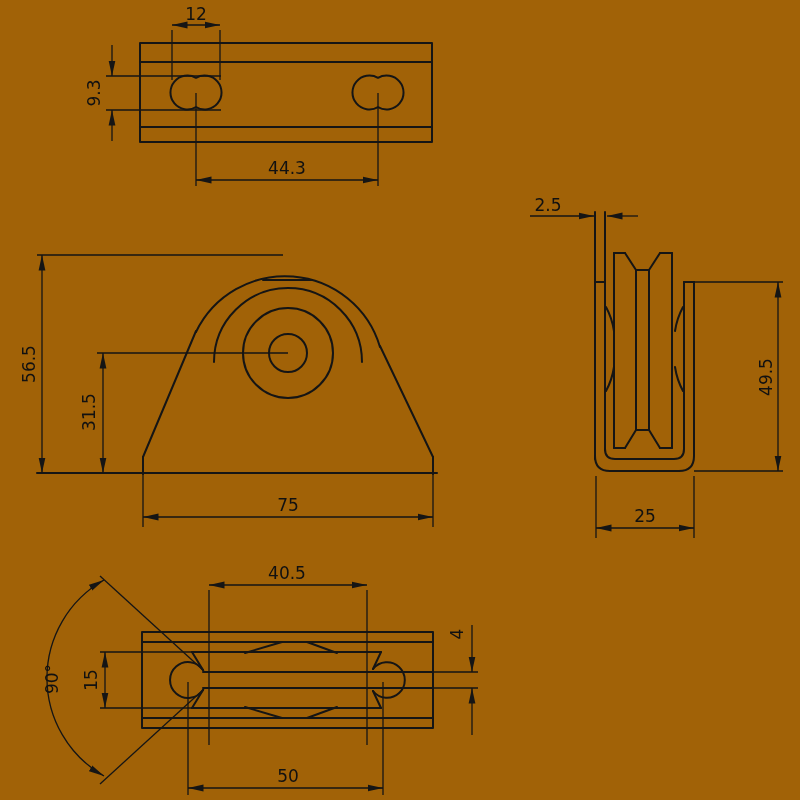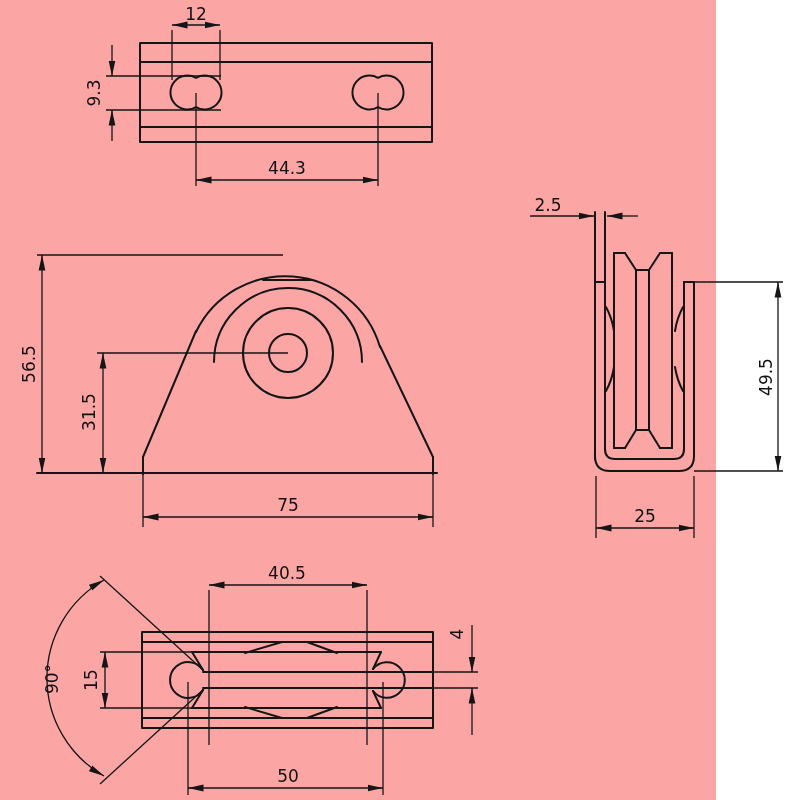--- a/index.html
+++ b/index.html
@@ -1,17 +1,17 @@
 <!DOCTYPE html>
 <html><head>
 <meta charset="utf-8">
 <style>
   html,body{margin:0;padding:0;background:#ffffff;}
   body{width:800px;height:800px;font-family:"DejaVu Sans",sans-serif;}
-  #stage{width:716px;height:800px;position:relative;background:#fca5a5;}
+  #stage{width:800px;height:800px;position:relative;background:#a16207;}
   svg{display:block;}
   .obj{stroke:#151515;stroke-width:2;fill:none;stroke-linecap:round;stroke-linejoin:round;}
   .dim{stroke:#151515;stroke-width:1.3;fill:none;stroke-linecap:butt;}
   .lbl{font-family:"DejaVu Sans",sans-serif;font-size:17px;fill:#111;}
 </style>
 </head>
 <body>
 
 <div id="stage">
 <svg width="800" height="800" viewBox="0 0 800 800">

